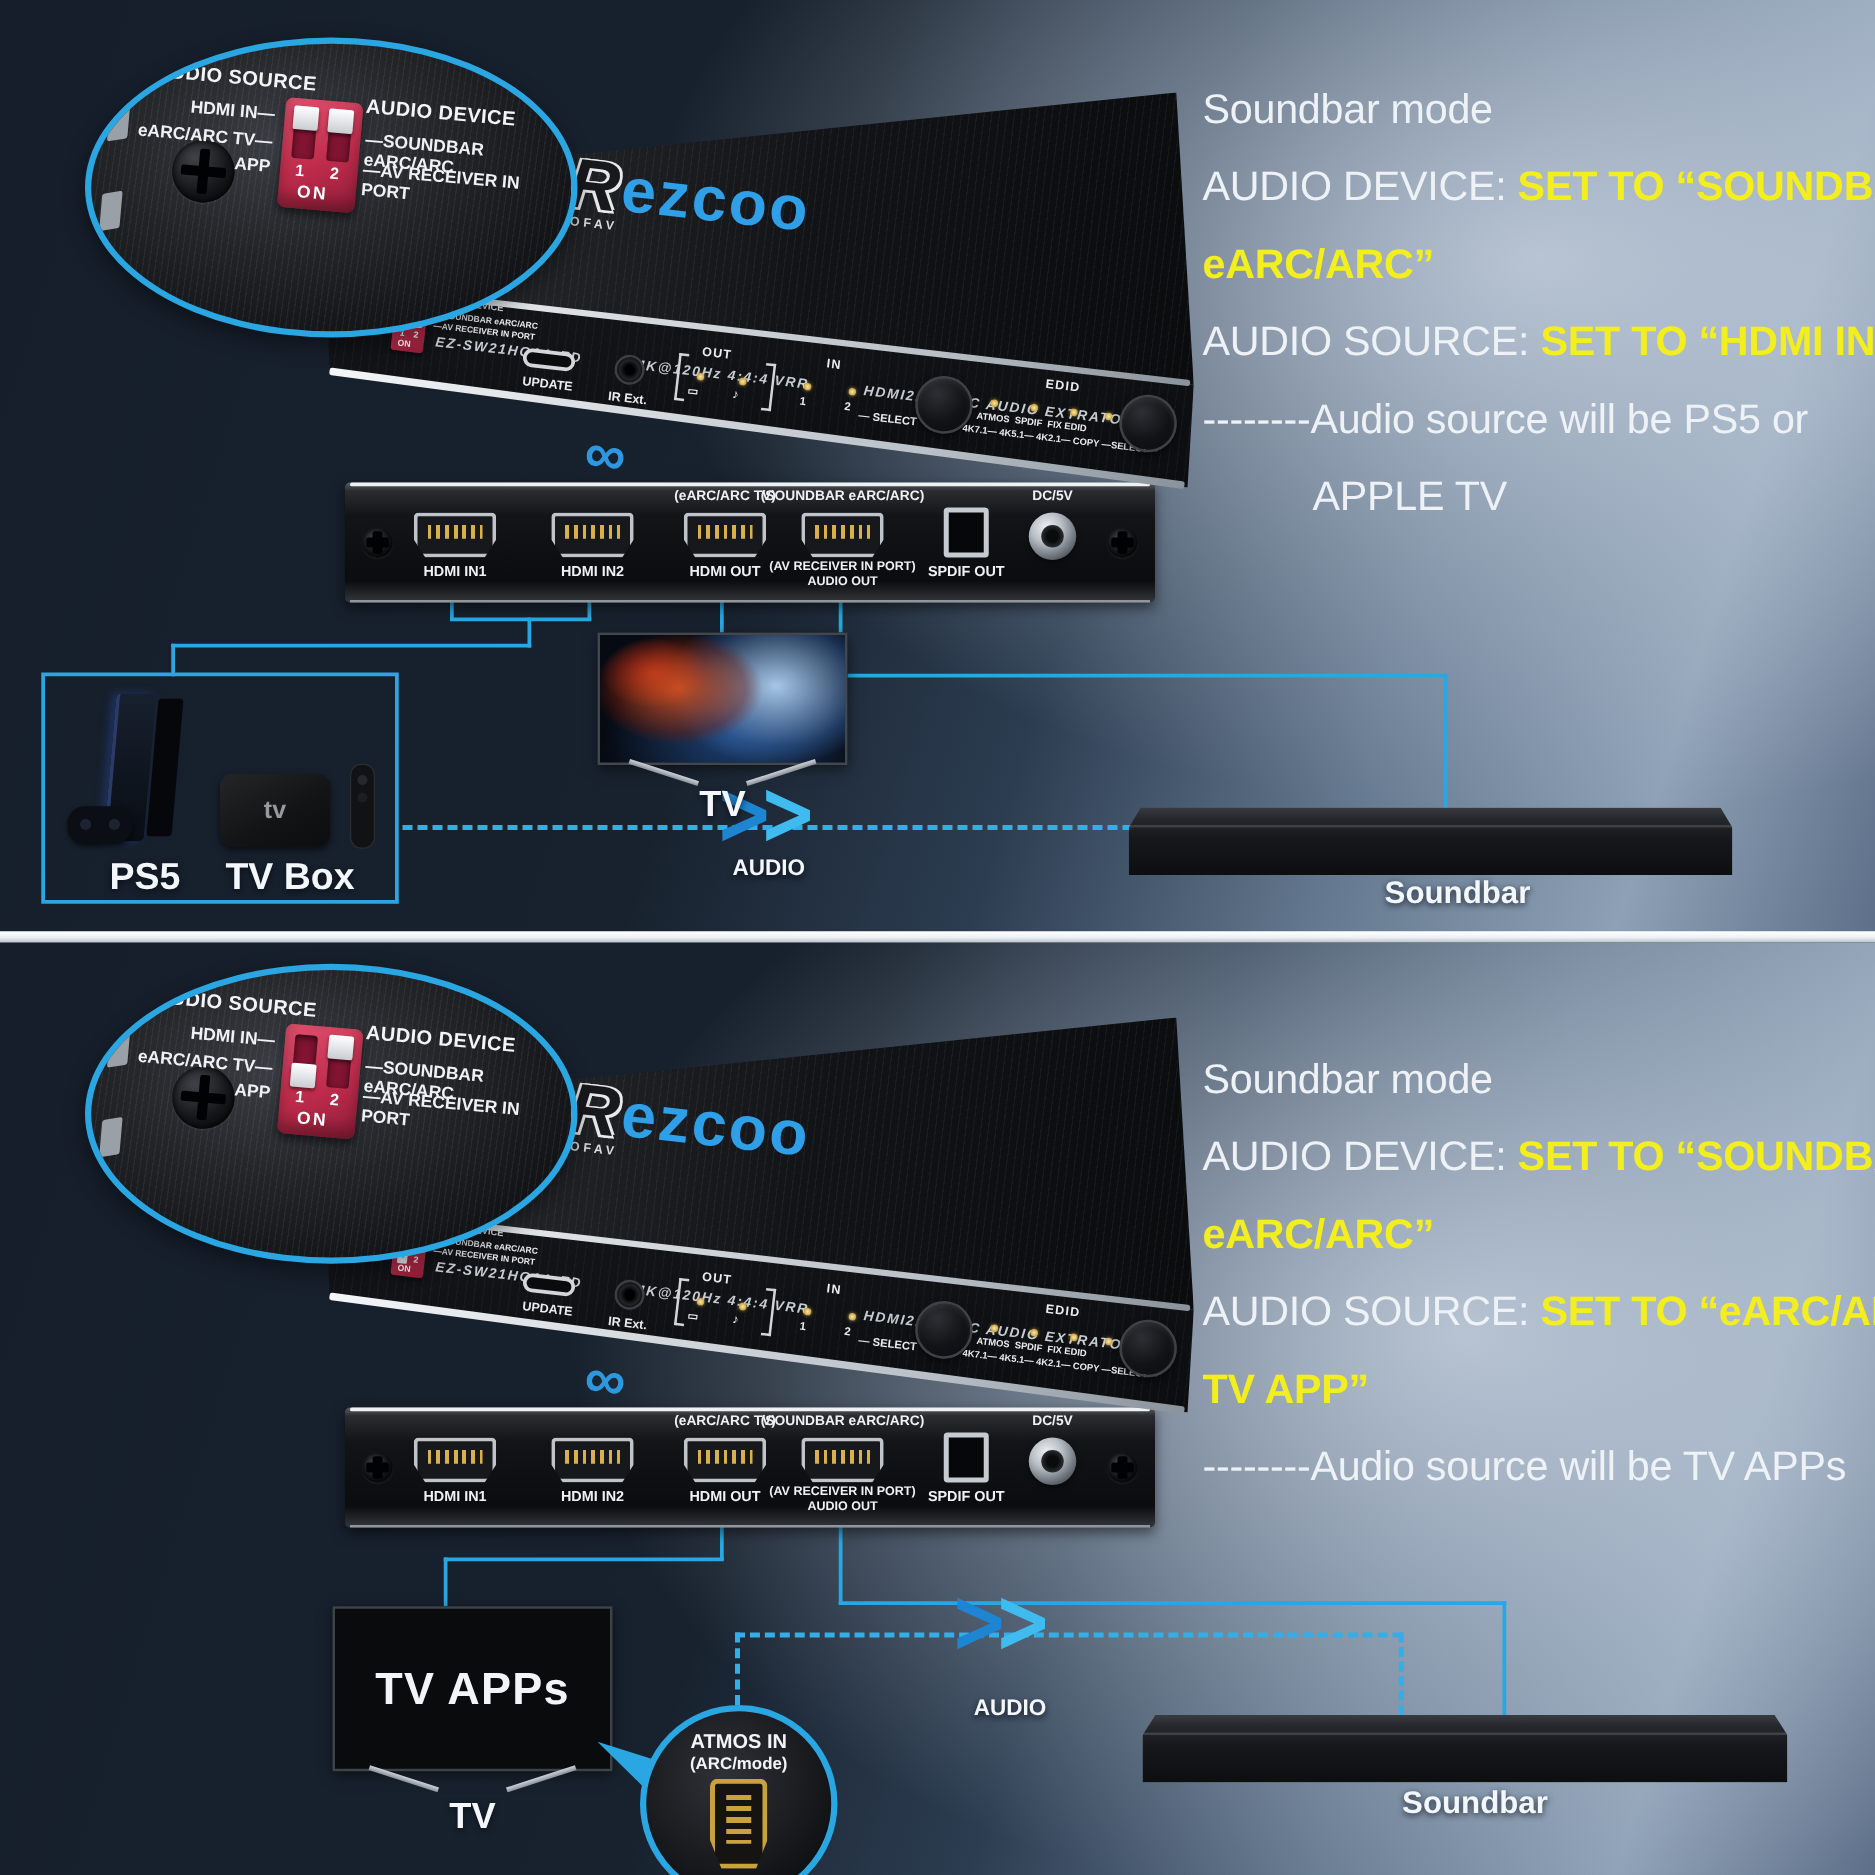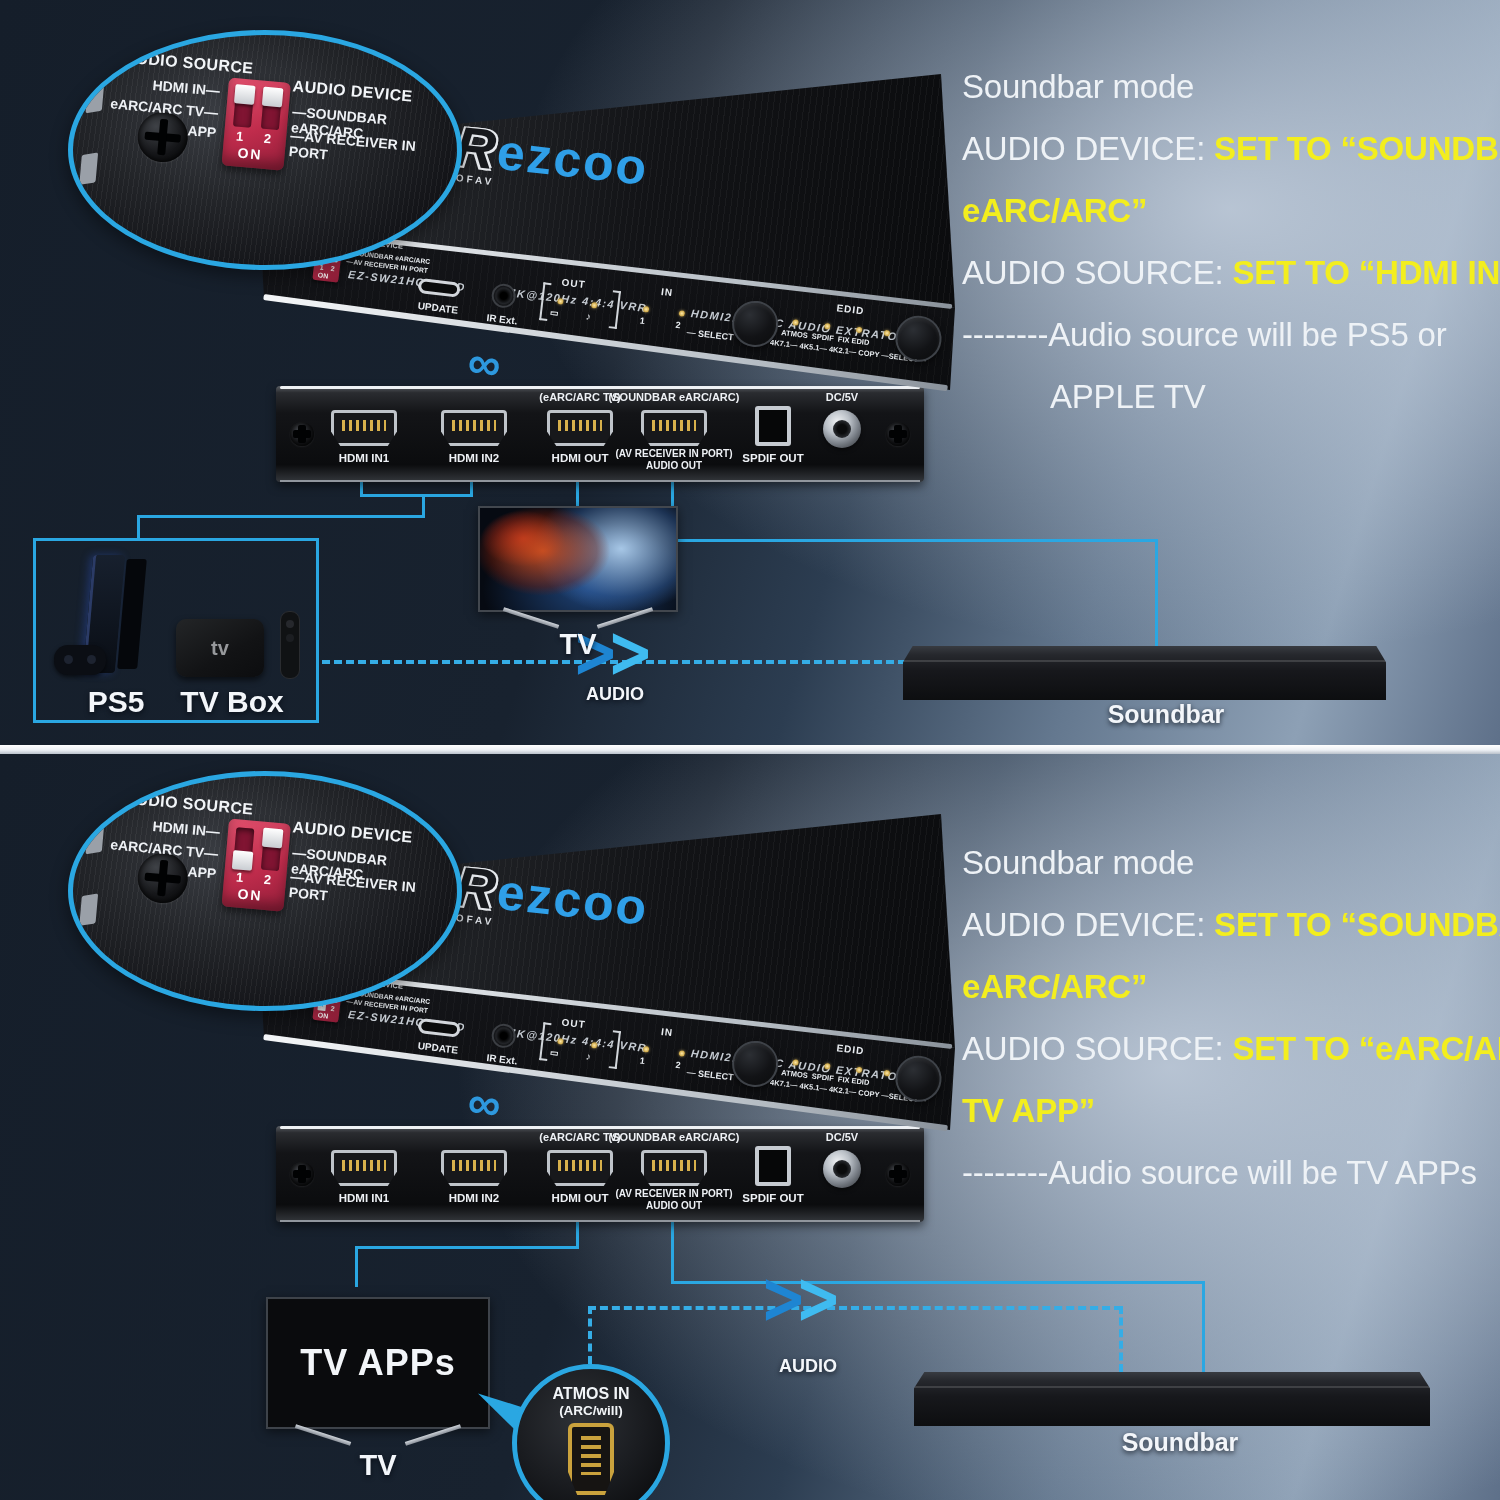--- a/index.html
+++ b/index.html
@@ -470,33 +470,33 @@
       </div>
     </div>
 
     <div class="cl" style="left:576px; top:466px; width:3px; height:28px;"></div>
     <div class="cl" style="left:355px; top:492px; width:224px; height:3px;"></div>
     <div class="cl" style="left:355px; top:492px; width:3px; height:41px;"></div>
     <div class="cl" style="left:671px; top:466px; width:3px; height:64px;"></div>
     <div class="cl" style="left:671px; top:527px; width:534px; height:3px;"></div>
     <div class="cl" style="left:1202px; top:527px; width:3px; height:93px;"></div>
 
-    <div class="tvset" style="left:266px; top:531px;margin-top:12px;">
+    <div class="tvset" style="left:266px; top:531px;">
       <div class="tvscreen2">
         <span class="tvapps">TV APPs</span>
       </div>
       <div class="tvleg" style="left:28px; top:136px; transform:rotate(18deg);"></div>
       <div class="tvleg" style="left:138px; top:136px; transform:rotate(-18deg);"></div>
       <div class="biglabel" style="left:0px; top:152px; width:224px; font-size:29px;">TV</div>
     </div>
 
     <div class="tri" style="left:478px; top:636px; width:52px; height:58px; clip-path:polygon(0 6%, 100% 34%, 100% 94%); z-index:29;"></div>
     <div class="circ" style="left:512px; top:610px;">
       <div class="t1">ATMOS IN</div>
-      <div class="t2">(ARC/will)</div>
+      <div class="t2">(ARC/mode)</div>
       <div class="plug"></div>
     </div>
 
     <div class="dashv" style="left:588px; top:552px; height:58px;"></div>
     <div class="dashh" style="left:588px; top:552px; width:534px;"></div>
     <div class="dashv" style="left:1119px; top:552px; height:66px;"></div>
     <div class="chev" style="left:760px; top:518px;">
         <span class="c1">&gt;</span>
         <span class="c2">&gt;</span>
       </div>

